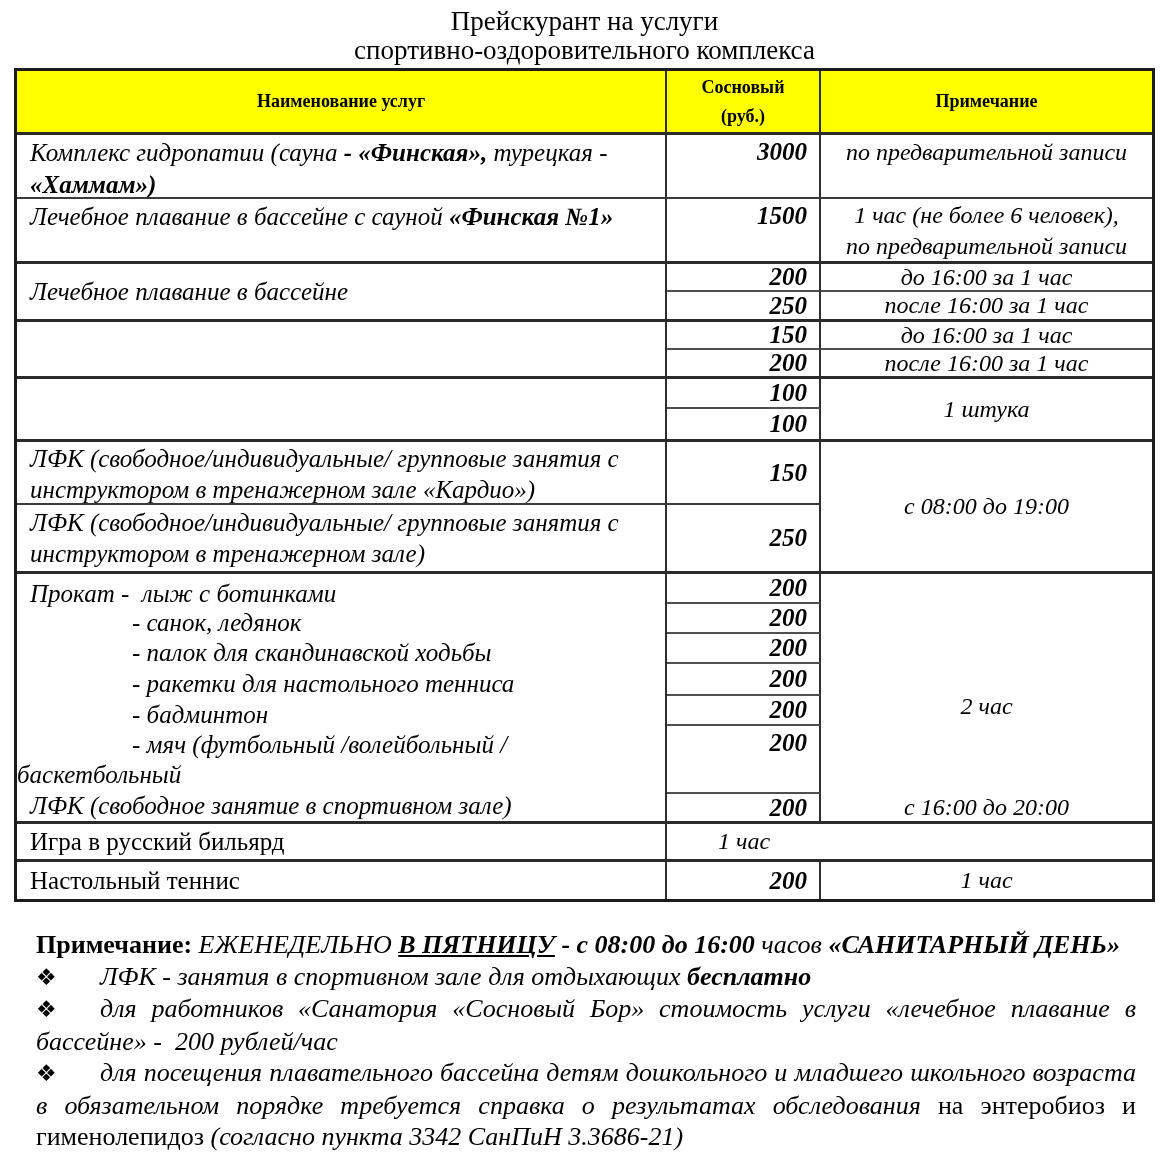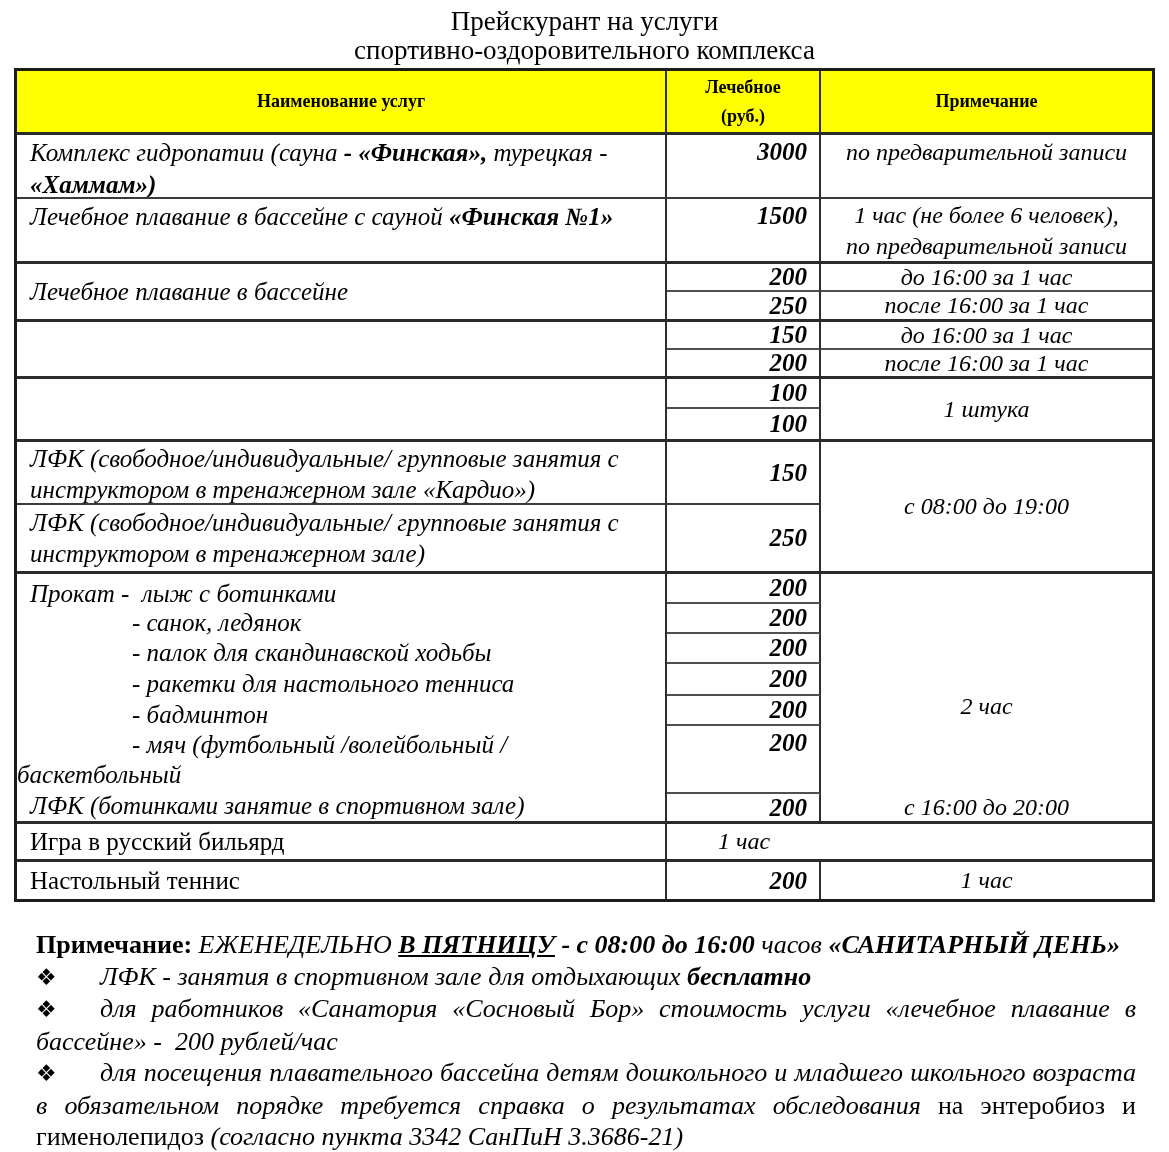--- a/index.html
+++ b/index.html
@@ -69,21 +69,21 @@
   <div class="title">
     <div>Прейскурант на услуги</div>
     <div>спортивно-оздоровительного комплекса</div>
   </div>
 
   <div class="tbl">
 
     <div class="grp hdr" style="grid-template-rows:61px;">
       <div class="c hc">Наименование услуг</div>
       <div class="c hc">
-        <div>Лечебное</div>
+        <div>Сосновый</div>
         <div>(руб.)</div>
       </div>
       <div class="c nc hc">Примечание</div>
     </div>
 
     <div class="grp thin" style="grid-template-rows:62px;">
       <div class="c nm nmtop"><span class="s-i">Комплекс гидропатии (сауна </span><span class="s-bi">- «Финская»,</span><span class="s-i"> турецкая </span><span class="s-i">- </span><span class="s-bi">«Хаммам»)</span></div>
       <div class="c pr prtop">3000</div>
       <div class="c nc nt nttop">по предварительной записи</div>
     </div>
@@ -136,21 +136,21 @@
 
     <div class="grp" style="grid-template-rows:30px 30px 30px 32px 30px 68px 27px;">
       <div class="c" style="grid-row:1/8;grid-column:1;padding-top:6px;">
         <div class="gl h28 ind0">Прокат -  лыж с ботинками</div>
         <div class="gl h30 ind1">- санок, ледянок</div>
         <div class="gl h30 ind1">- палок для скандинавской ходьбы</div>
         <div class="gl h32 ind1">- ракетки для настольного тенниса</div>
         <div class="gl h30 ind1">- бадминтон</div>
         <div class="gl h30 ind1">- мяч (футбольный /волейбольный /</div>
         <div class="gl h30 ind2">баскетбольный</div>
-        <div class="gl h31 ind0">ЛФК (ботинками занятие в спортивном зале)</div>
+        <div class="gl h31 ind0">ЛФК (свободное занятие в спортивном зале)</div>
       </div>
       <div class="c pr bb" style="grid-row:1;grid-column:2;">200</div>
       <div class="c pr bb" style="grid-row:2;grid-column:2;">200</div>
       <div class="c pr bb" style="grid-row:3;grid-column:2;">200</div>
       <div class="c pr bb" style="grid-row:4;grid-column:2;">200</div>
       <div class="c pr bb" style="grid-row:5;grid-column:2;">200</div>
       <div class="c pr bb prtop" style="grid-row:6;grid-column:2;">200</div>
       <div class="c pr" style="grid-row:7;grid-column:2;">200</div>
       <div class="c nc nt noteblock" style="grid-row:1/8;grid-column:3;display:flex;">
         <div class="top">2 час</div>

